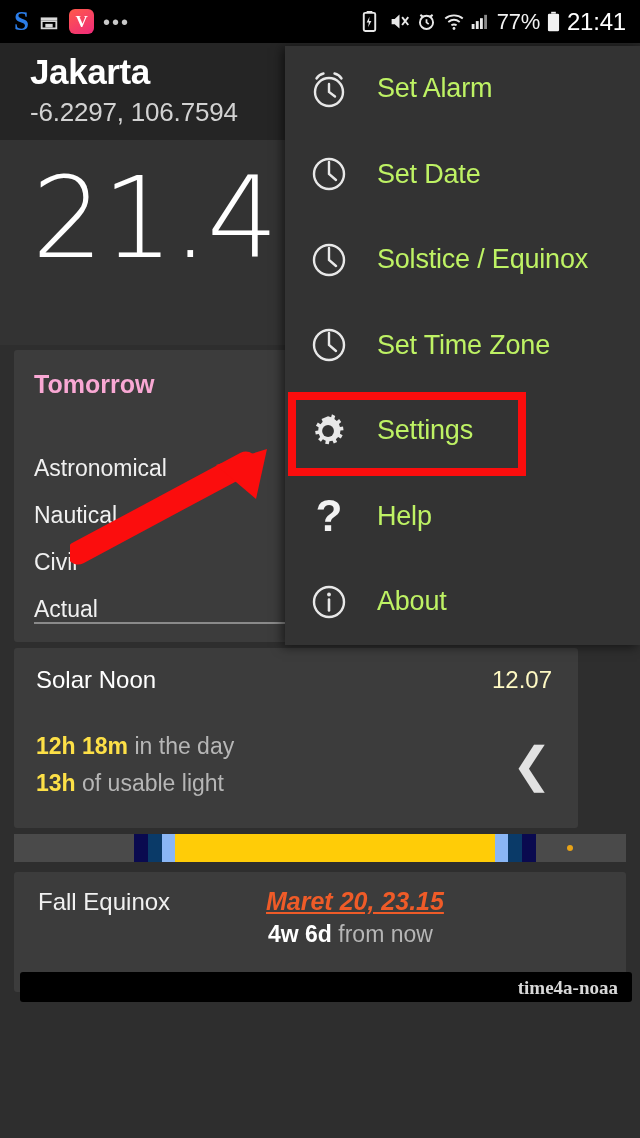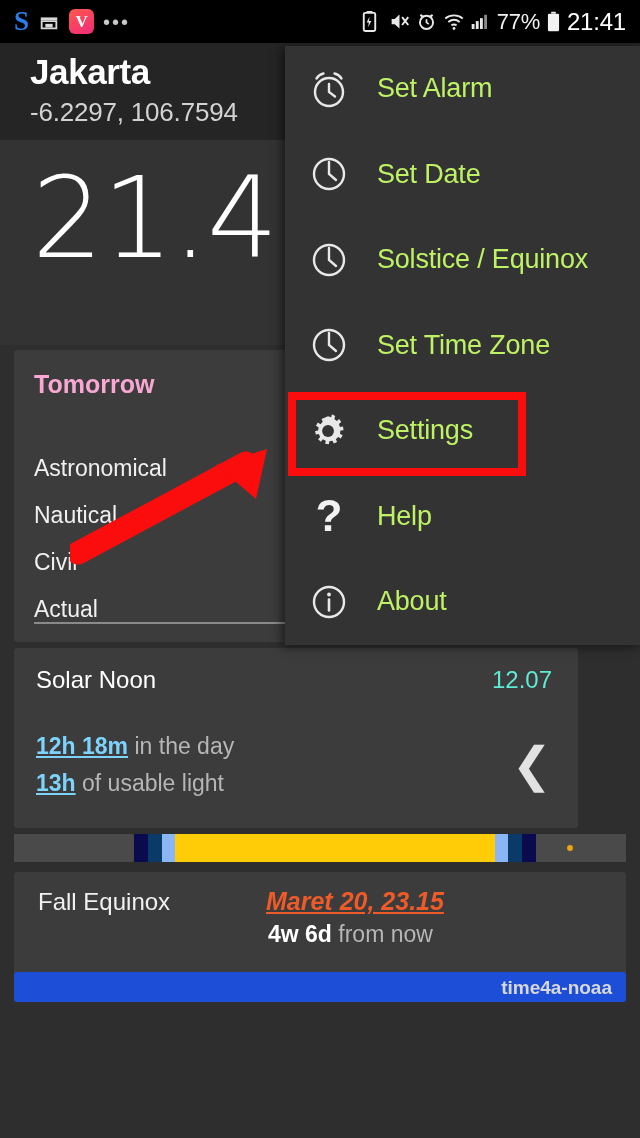--- a/index.html
+++ b/index.html
@@ -112,27 +112,27 @@
   }
 
   
   #card-noon { left: 14px; top: 648px; width: 564px; height: 180px; }
   .noon-label {
     position: absolute; left: 22px; top: 18px;
     color: #ffffff; font-size: 24px;
   }
   .noon-value {
     position: absolute; left: 478px; top: 18px;
-    color: #5eead4; font-size: 24px;
+    color: #fef9c3; font-size: 24px;
   }
   .daylen {
     position: absolute; left: 22px; top: 80px;
     color: #b6b6b6; font-size: 23px; line-height: 37px;
   }
-  .daylen b { color: #7dd3fc; text-decoration: underline; }
+  .daylen b { color: #fde047; }
   .chev {
     position: absolute; right: 26px; top: 96px;
     color: #e2e2e2; font-size: 48px; line-height: 40px;
     font-family: "DejaVu Sans", sans-serif;
   }
 
   
   #card-bar { left: 14px; top: 834px; width: 612px; height: 28px; background: #4a4a4a; }
   .bar-track { position: absolute; left: 0; top: 0; height: 28px; display: flex; }
   .seg { height: 28px; }
@@ -152,21 +152,21 @@
     color: #ef5b28; font-size: 25px; font-weight: bold;
     text-decoration: underline; line-height: 35px; display: block; font-style: italic;
   }
   .eq-from {
     color: #b6b6b6; font-size: 23px; line-height: 31px;
     display: block; padding-left: 2px;
   }
   .eq-from b { color: #ffffff; }
 
   
-  #card-footer { left: 14px; top: 972px; width: 612px; height: 30px; background: #1d4ed8; }
+  #card-footer { left: 20px; top: 972px; width: 612px; height: 30px; background: #000000; font-family: Liberation Serif, serif; }
   .footer-txt {
     position: absolute; right: 14px; top: 5px;
     color: #d8d8d8; font-size: 19px; font-weight: bold;
   }
 
   
   .menu {
     position: absolute;
     left: 285px; top: 46px;
     width: 355px; height: 599px;

